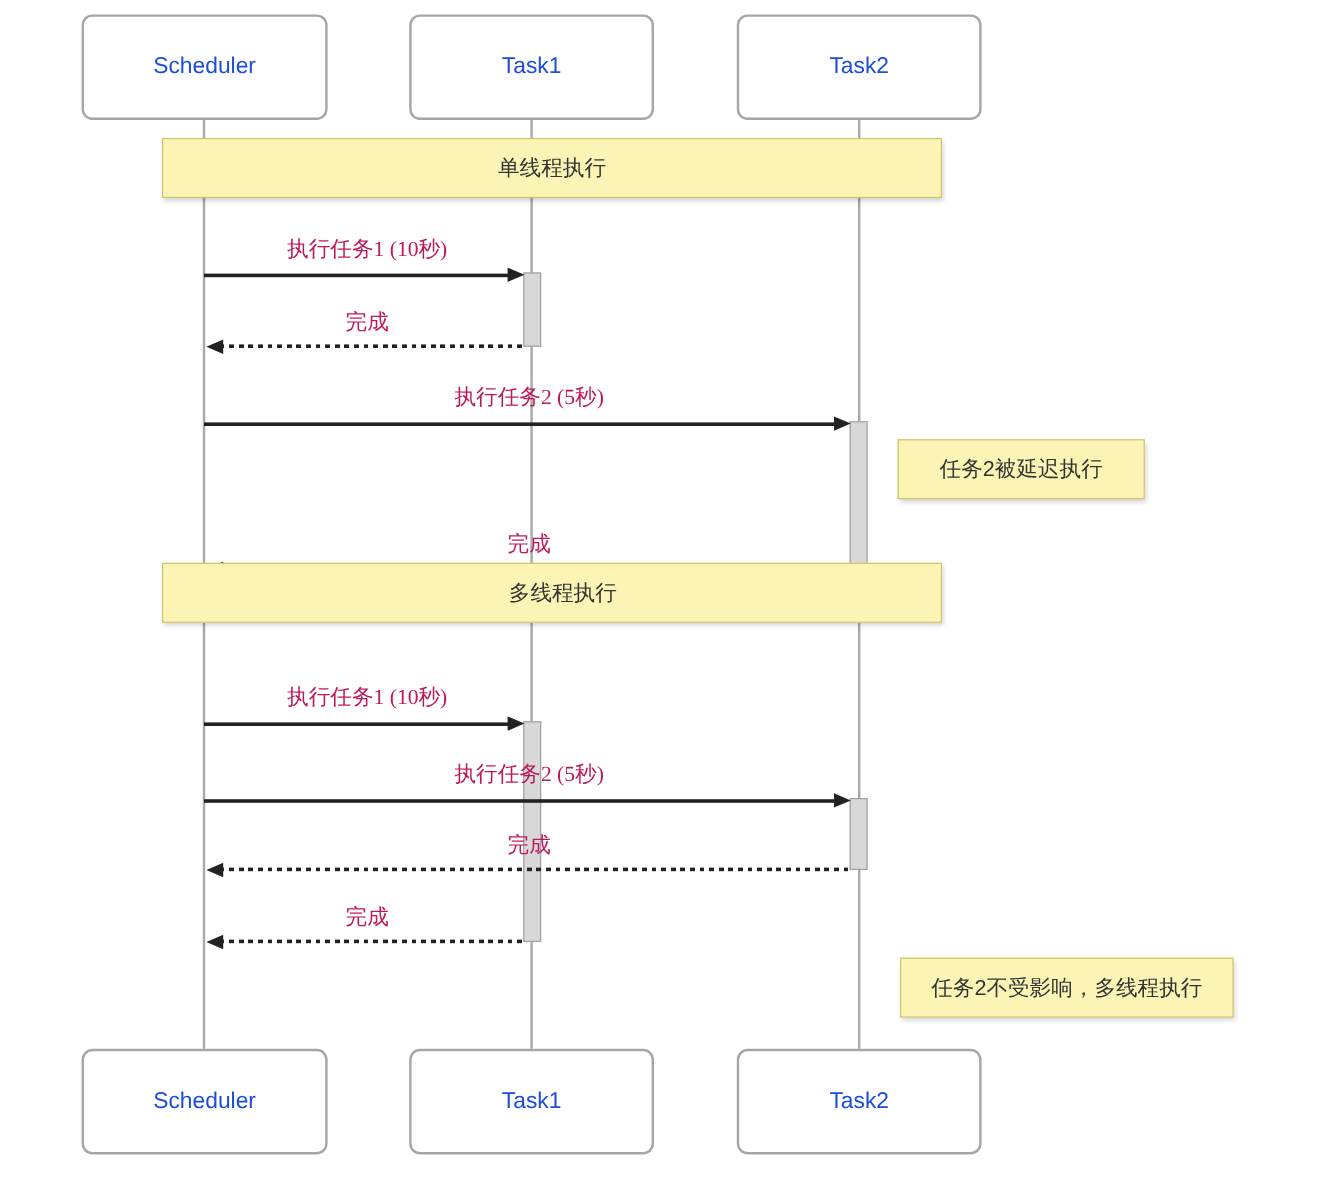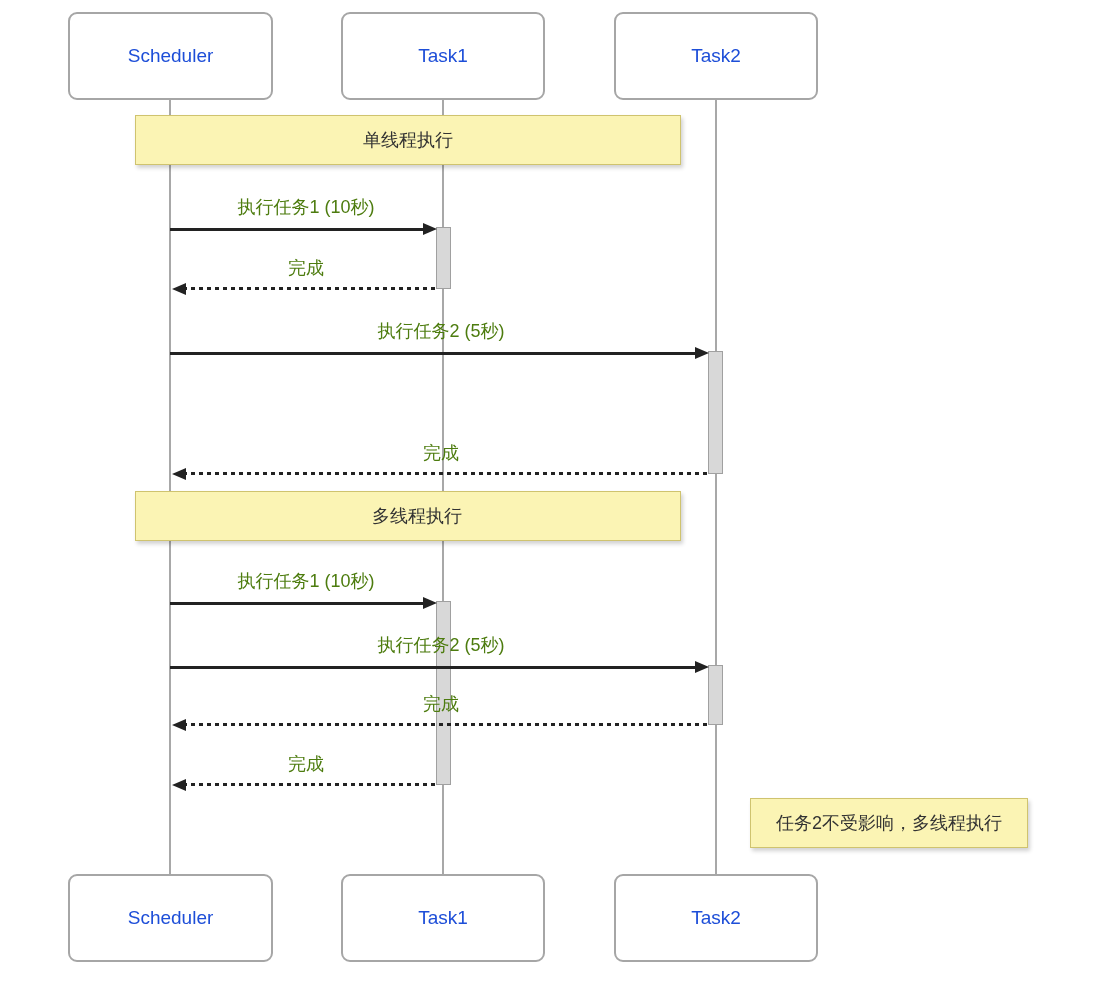--- a/index.html
+++ b/index.html
@@ -19,21 +19,21 @@
 
   .pbox{
     position:absolute;height:88px;background:var(--box-fill);
     border:2px solid var(--box-border);border-radius:9px;
     display:flex;align-items:center;justify-content:center;
     font-size:19px;color:#1d4ed8;box-sizing:border-box;z-index:5;
   }
   .lifeline{position:absolute;width:2px;top:100px;height:774px;background:var(--lifeline);z-index:0;}
 
   .banner{
-    position:absolute;left:135px;width:546px;height:50px;
+    position:absolute;left:135px;width:650px;height:50px;
     background:var(--note-fill);border:1px solid var(--note-border);
     box-shadow:2px 3px 4px rgba(0,0,0,0.18);
     display:flex;align-items:center;justify-content:center;
     font-size:18px;box-sizing:border-box;z-index:4;
   }
   .note{
     position:absolute;height:50px;
     background:var(--note-fill);border:1px solid var(--note-border);
     box-shadow:2px 3px 4px rgba(0,0,0,0.18);
     display:flex;align-items:center;justify-content:center;
@@ -49,21 +49,21 @@
     background:repeating-linear-gradient(to right,var(--arrow) 0 4px,transparent 4px 8px);
   }
   .arr-r{position:absolute;width:0;height:0;z-index:2;
     border-top:6px solid transparent;border-bottom:6px solid transparent;
     border-left:14px solid var(--arrow);}
   .arr-l{position:absolute;width:0;height:0;z-index:2;
     border-top:6px solid transparent;border-bottom:6px solid transparent;
     border-right:14px solid var(--arrow);}
   .msg-label{
     position:absolute;transform:translateX(-50%);
-    font-size:18px;white-space:nowrap;z-index:3;color:#4d7c0f;
+    font-size:18px;white-space:nowrap;z-index:3;color:#be185d;font-family:Liberation Serif, serif;
   }
 </style>
 </head>
 <body>
 
 <div id="canvas">
 
   <div class="lifeline" style="left:169px;"></div>
   <div class="lifeline" style="left:442px;"></div>
   <div class="lifeline" style="left:715px;"></div>
@@ -92,26 +92,29 @@
   <div class="arr-r" style="left:423px;top:223px;"></div>
 
   <div class="msg-label" style="left:306px;top:256px;">完成</div>
   <div class="line-dashed" style="left:183px;top:287px;width:253px;"></div>
   <div class="arr-l" style="left:172px;top:283px;"></div>
 
   <div class="msg-label" style="left:441px;top:319px;">执行任务2 (5秒)</div>
   <div class="line-solid" style="left:170px;top:352px;width:528px;"></div>
   <div class="arr-r" style="left:695px;top:347px;"></div>
 
+  <div class="note" style="left:748px;top:366px;width:206px;">
+    <span>任务2被延迟执行</span>
+  </div>
 
   <div class="msg-label" style="left:441px;top:441px;">完成</div>
   <div class="line-dashed" style="left:183px;top:472px;width:525px;"></div>
   <div class="arr-l" style="left:172px;top:468px;"></div>
 
-  <div class="banner" style="top:491px;padding-left:18px;">
+  <div class="banner" style="top:469px;padding-left:18px;">
     <span>多线程执行</span>
   </div>
 
   <div class="msg-label" style="left:306px;top:569px;">执行任务1 (10秒)</div>
   <div class="line-solid" style="left:170px;top:602px;width:256px;"></div>
   <div class="arr-r" style="left:423px;top:597px;"></div>
 
   <div class="msg-label" style="left:441px;top:633px;">执行任务2 (5秒)</div>
   <div class="line-solid" style="left:170px;top:666px;width:528px;"></div>
   <div class="arr-r" style="left:695px;top:661px;"></div>

